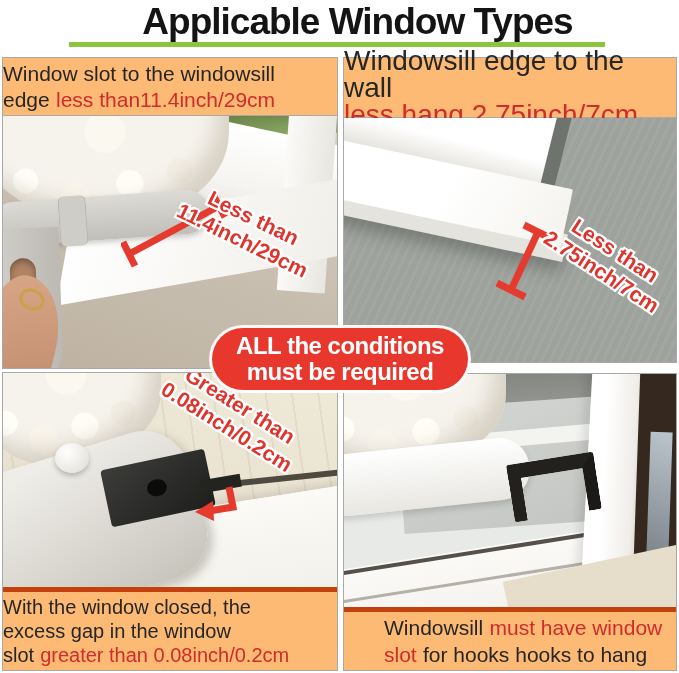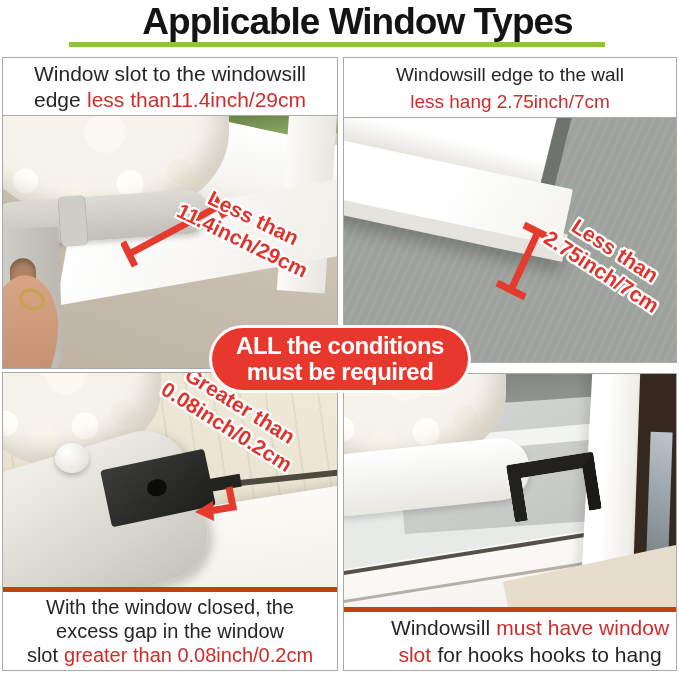--- a/index.html
+++ b/index.html
@@ -15,27 +15,27 @@
   #green-rule{position:absolute;left:69px;top:42px;width:536px;height:5px;background:#8cc43e;}
 
   
   .panel{position:absolute;border:1px solid #a9a9a7;box-sizing:border-box;display:flex;flex-direction:column;background:#dcdcda;}
   #panel-tl{left:2px;top:57px;width:336px;height:312px;}
   #panel-tr{left:343px;top:57px;width:334px;height:306px;}
   #panel-bl{left:2px;top:372px;width:336px;height:299px;}
   #panel-br{left:343px;top:373px;width:334px;height:298px;}
 
   .cap{
-    background:#ffffff;text-align:center;color:#262626;flex:0 0 auto;
+    background:#fdba74;text-align:left;color:#262626;flex:0 0 auto;
     display:flex;flex-direction:column;justify-content:center;
   }
   .cap.top{border-bottom:1px solid #a9a9a7;}
   .cap.bottom{border-top:5px solid #c2410c;}
   #panel-tl .cap{height:57px;font-size:21px;line-height:26px;}
-  #panel-tr .cap{height:59px;font-size:19px;line-height:27px;}
+  #panel-tr .cap{height:59px;font-size:28px;line-height:27px;}
   #panel-bl .cap{height:78px;font-size:20px;line-height:24px;}
   #panel-br .cap{height:58px;font-size:21px;line-height:27px;padding-left:40px;}
   .red{color:#cf2c2c;}
   .blk{color:#262626;}
   .sp{margin-right:.3em;}
 
   .photo{position:relative;flex:1 1 auto;overflow:hidden;}
 
   
   .note{

